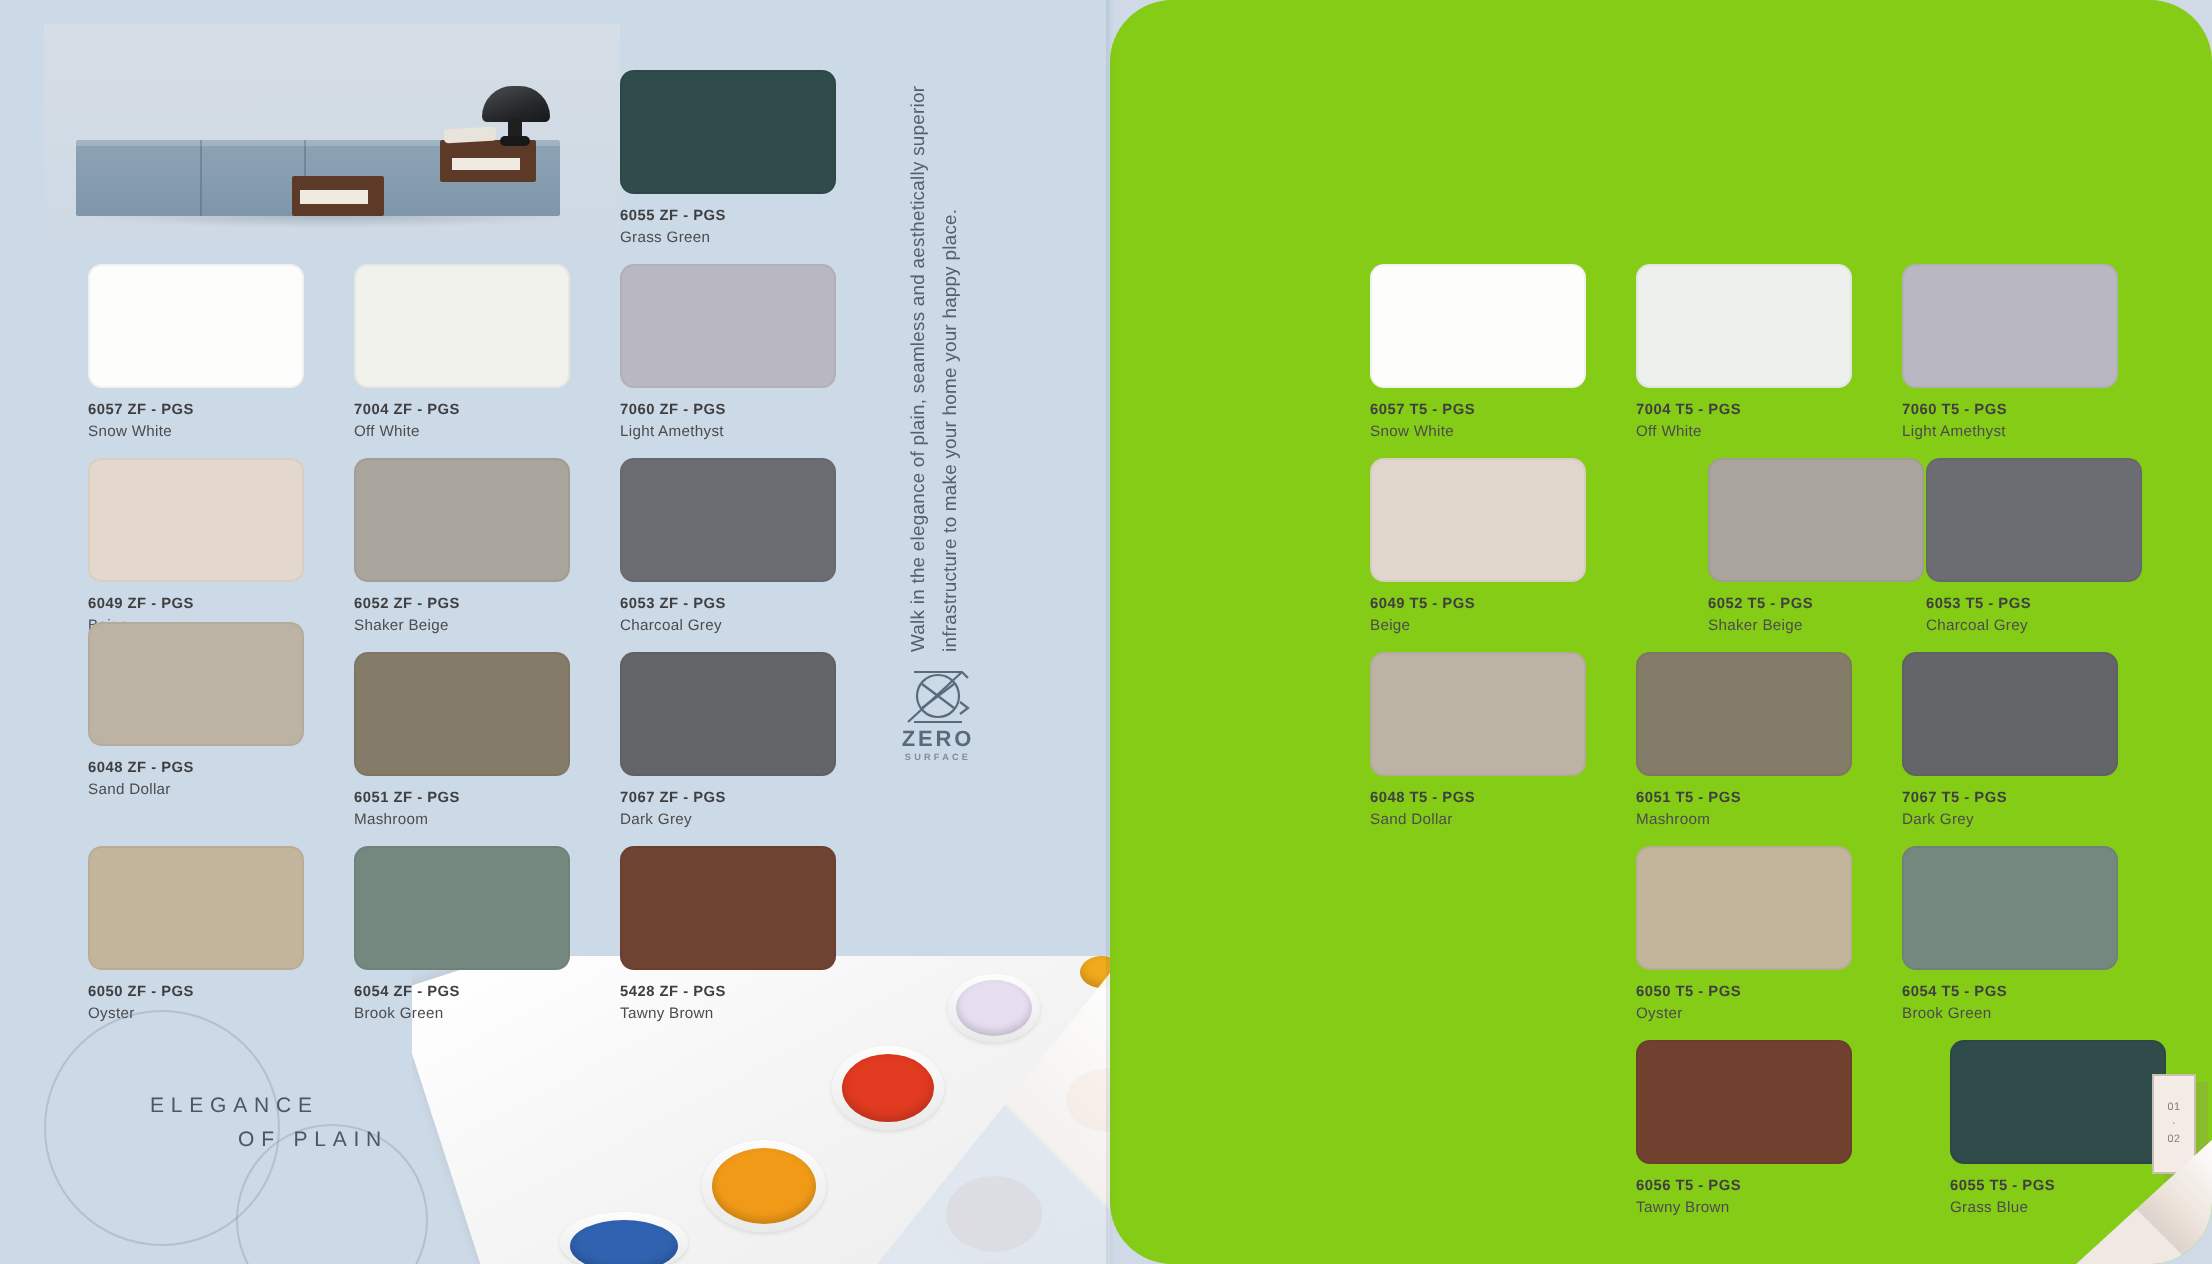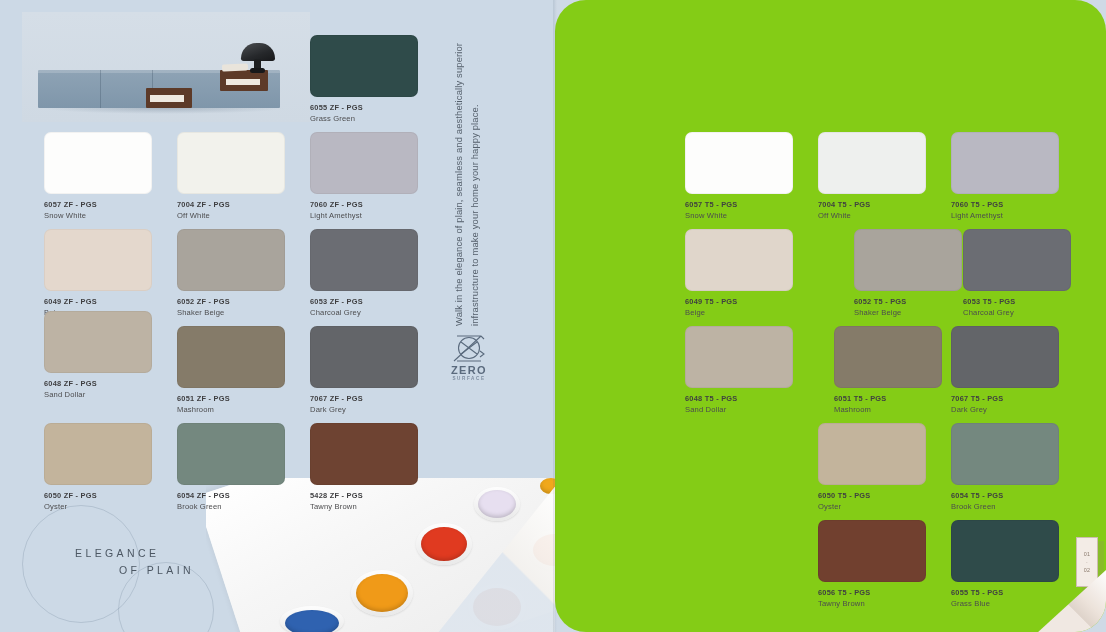--- a/index.html
+++ b/index.html
@@ -350,21 +350,21 @@
             <div class="cname">Charcoal Grey</div>
           </div>
         </div>
         <div class="cell" style="left: 130px; top: 326px;">
           <div class="chip bordered" style="background: rgb(189, 179, 164);"></div>
           <div class="cap">
             <div class="code">6048 T5 - PGS</div>
             <div class="cname">Sand Dollar</div>
           </div>
         </div>
-        <div class="cell" style="left: 263px; top: 326px; margin-left: 16px;">
+        <div class="cell" style="left: 263px; top: 326px;">
           <div class="chip bordered" style="background: rgb(133, 123, 105);"></div>
           <div class="cap">
             <div class="code">6051 T5 - PGS</div>
             <div class="cname">Mashroom</div>
           </div>
         </div>
         <div class="cell" style="left: 396px; top: 326px;">
           <div class="chip bordered" style="background: rgb(99, 101, 105);"></div>
           <div class="cap">
             <div class="code">7067 T5 - PGS</div>
@@ -385,21 +385,21 @@
             <div class="cname">Brook Green</div>
           </div>
         </div>
         <div class="cell" style="left: 263px; top: 520px;">
           <div class="chip bordered" style="background: rgb(113, 64, 47);"></div>
           <div class="cap">
             <div class="code">6056 T5 - PGS</div>
             <div class="cname">Tawny Brown</div>
           </div>
         </div>
-        <div class="cell" style="left: 396px; top: 520px;">
+        <div class="cell" style="left: 420px; top: 520px;">
           <div class="chip bordered" style="background: rgb(47, 75, 74);"></div>
           <div class="cap">
             <div class="code">6055 T5 - PGS</div>
             <div class="cname">Grass Blue</div>
           </div>
         </div>
       </div>
 
     <div class="tab-shadow"></div>
     <div class="page-tab">

